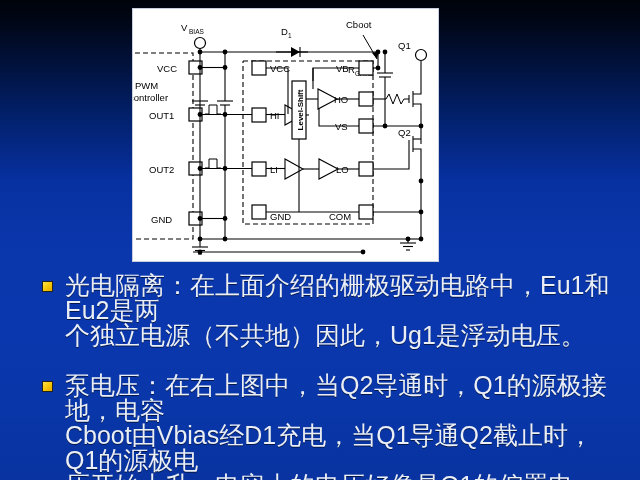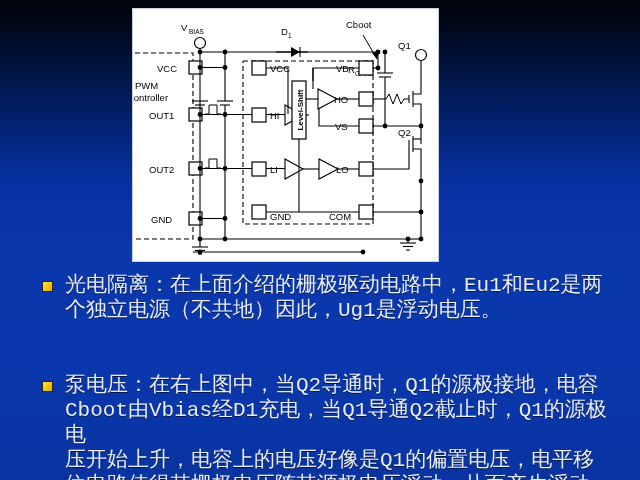--- a/index.html
+++ b/index.html
@@ -39,25 +39,25 @@
   .marker{
     flex:0 0 auto;
     width:9px;height:9px;
     background:linear-gradient(135deg,#ffe14d 0%,#f5c400 60%,#e0a900 100%);
     border:1px solid #25231a;
     margin-right:12px;
     margin-top:8px;
   }
   .btext{
     color:#e9eef7;
-    font-size:21px;
+    font-size:25px;
     line-height:25px;
     letter-spacing:0px;
     text-shadow:0 1px 0 rgba(0,0,0,0.55);
-    font-family:Liberation Mono, monospace;
+    font-family:Liberation Sans, sans-serif;
     white-space:pre-wrap;
   }
   #b1{left:42px;top:273px;width:575px;}
   #b2{left:42px;top:325px;width:575px;margin-top:48px;}
   #b3{left:42px;top:440px;width:575px;}
   .b3text{line-height:26px;}
 
   
   text{font-family:"Liberation Sans","DejaVu Sans",sans-serif;fill:#000;}
   .lbl{font-size:9.5px;}

